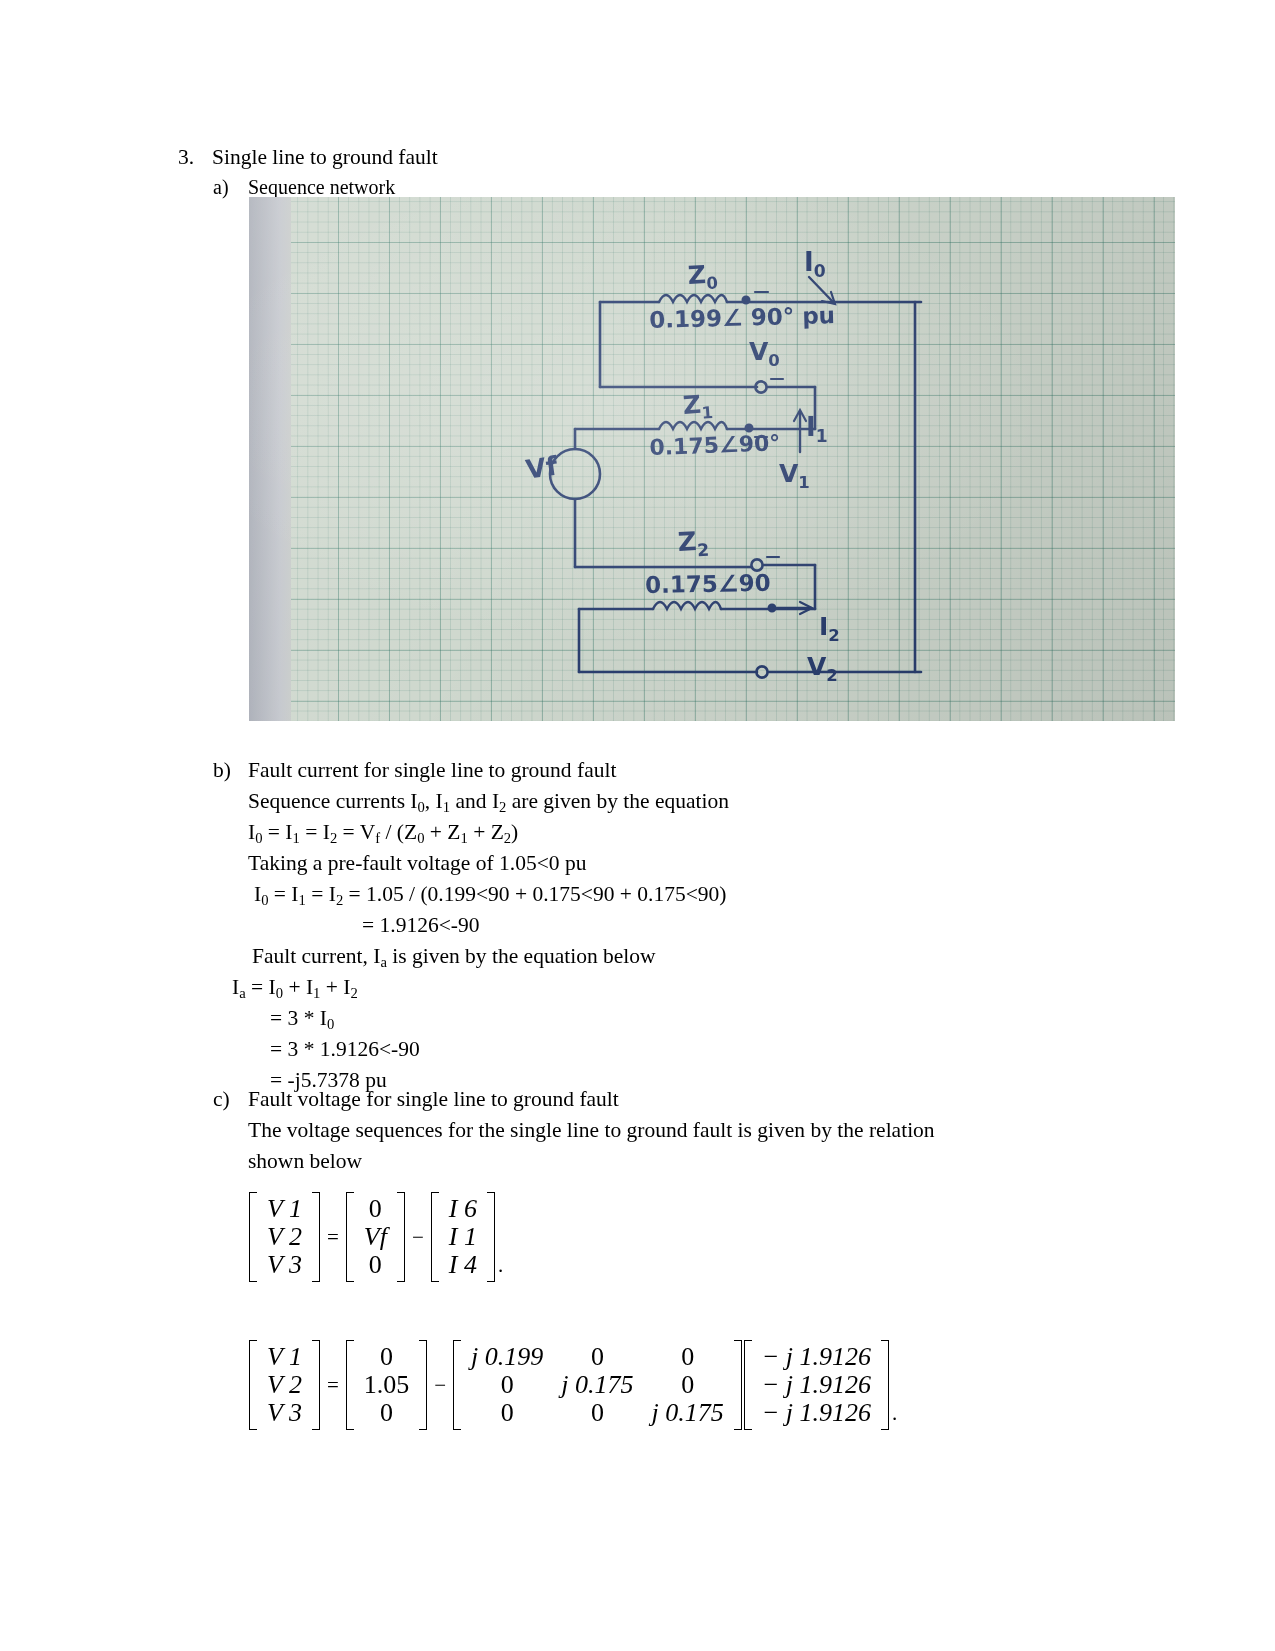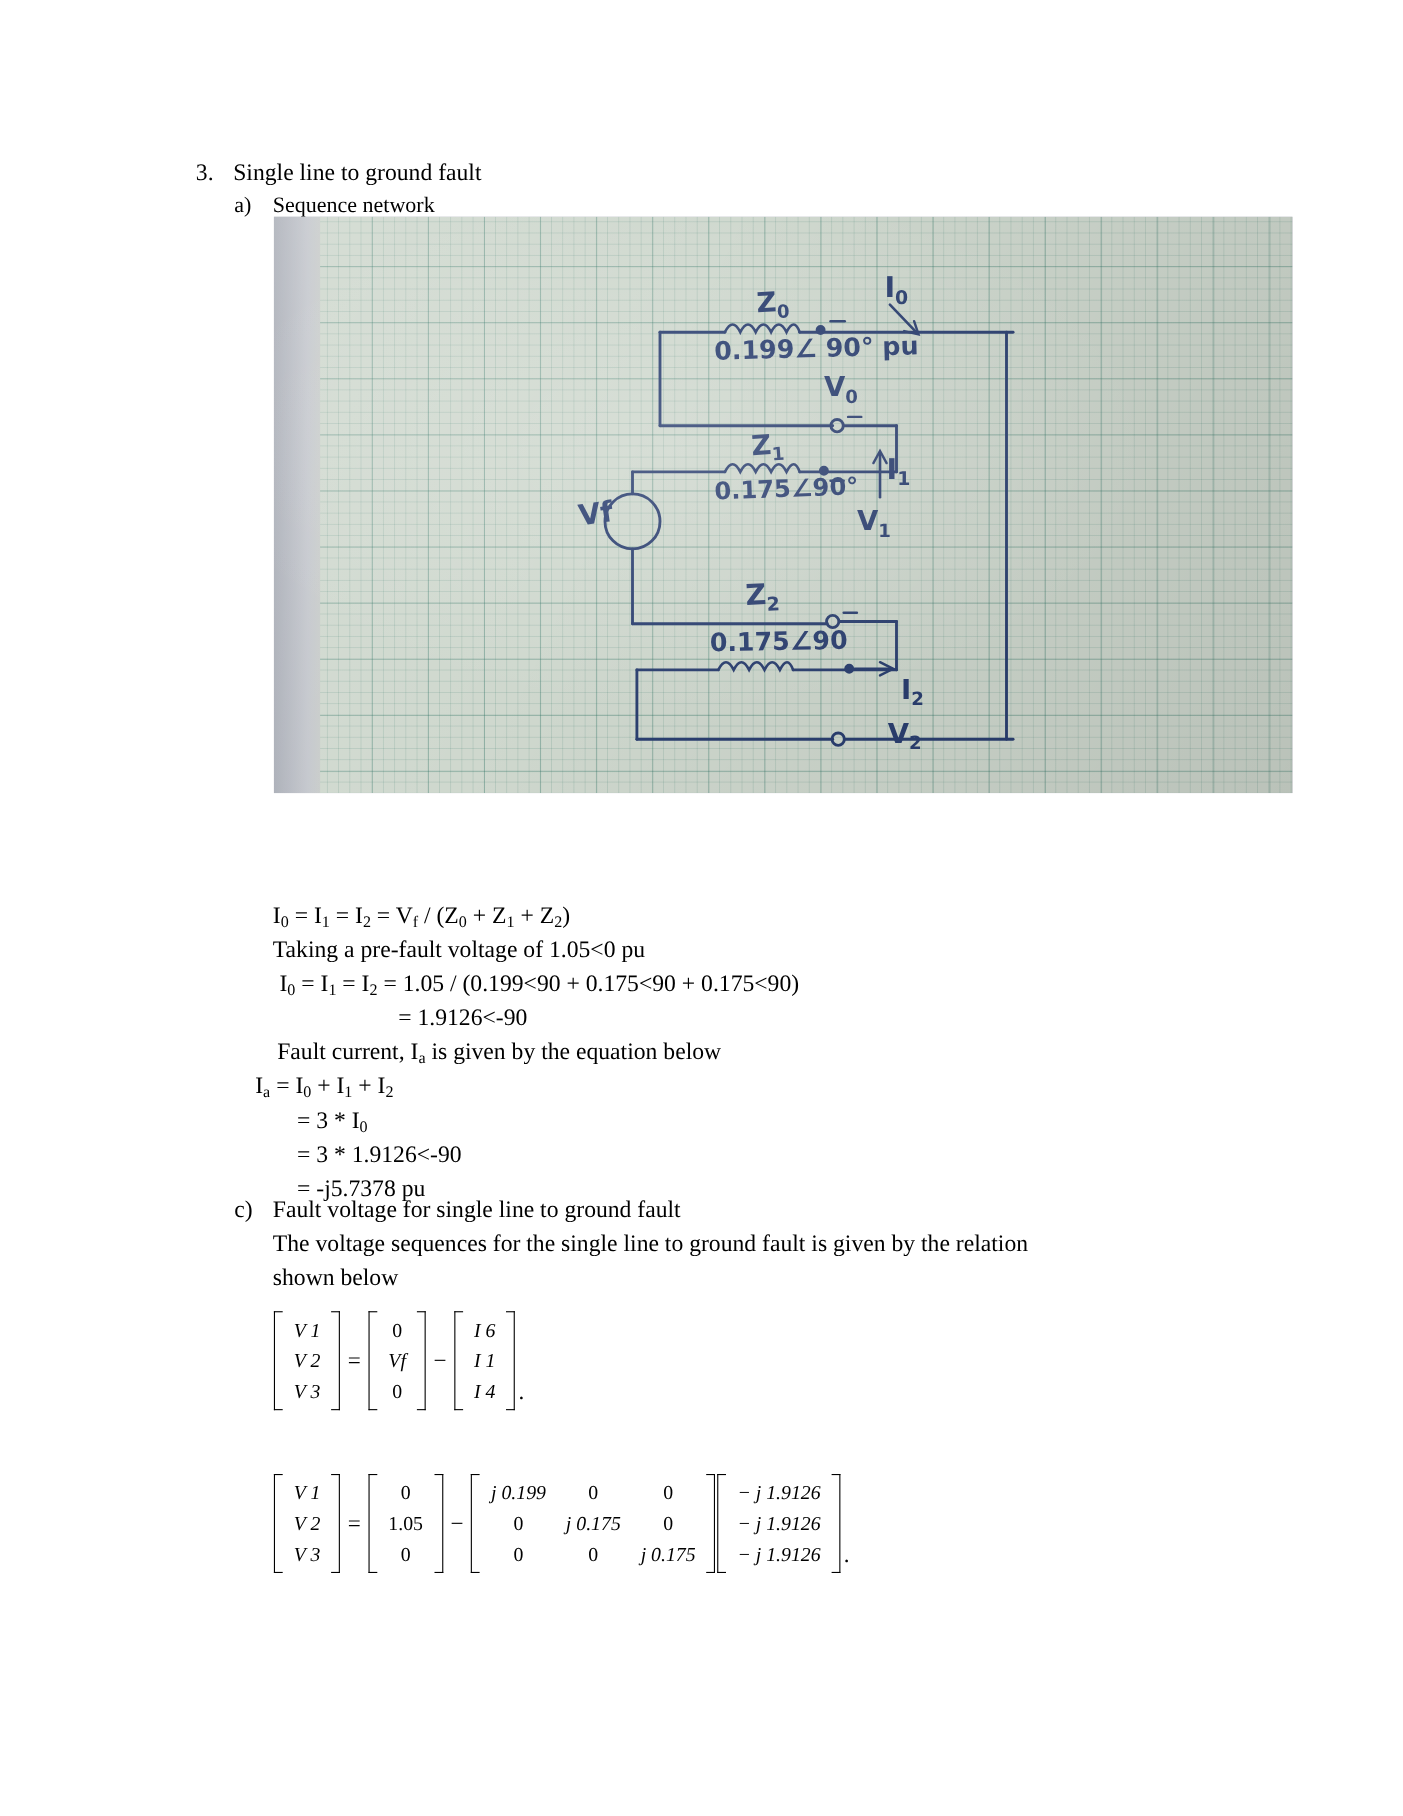--- a/index.html
+++ b/index.html
@@ -125,21 +125,21 @@
     border-top: 1.6px solid #000;
     border-bottom: 1.6px solid #000;
   }
   .mtx::before { left: 0;  border-left: 1.6px solid #000; }
   .mtx::after  { right: 0; border-right: 1.6px solid #000; }
   .mtx table { border-collapse: collapse; }
   .mtx td {
     text-align: center;
     padding: 1px 9px;
     line-height: 26px;
-    font-size: 18px;
+    font-size: 26px;
     white-space: nowrap;
   }
   .op { padding: 0 6px; font-size: 21px; }
   .it { font-style: italic; }
   .per { padding-left: 2px; font-size: 21px; align-self: flex-end; padding-bottom: 4px;}
 </style>
 </head>
 <body>
 
 <div class="page">
@@ -225,21 +225,25 @@
     <span class="hw" style="left:275px;top:258px;font-size:26px;transform:rotate(-8deg);">Vf</span>
 
     <span class="hw" style="left:428px;top:330px;font-size:26px;transform:rotate(-3deg);">Z<sub>2</sub></span>
     <span class="hw" style="left:396px;top:375px;font-size:23px;transform:rotate(-1deg);">0.175∠90</span>
     <span class="hw" style="left:570px;top:415px;font-size:25px;">I<sub>2</sub></span>
     <span class="hw" style="left:558px;top:455px;font-size:25px;">V<sub>2</sub></span>
 
     <div class="photo-vign"></div>
   </div>
 
-
+  <div class="txt" style="left:213px;top:755px;">
+    <span class="lbl-bullet">b)</span><span>Fault current for single line to ground fault</span>
+  </div>
+
+  <div class="txt" style="left:248px;top:786px;">Sequence currents I<sub>0</sub>, I<sub>1</sub> and I<sub>2</sub> are given by the equation</div>
   <div class="txt" style="left:248px;top:817px;">I<sub>0</sub> = I<sub>1</sub> = I<sub>2</sub> = V<sub>f</sub> / (Z<sub>0</sub> + Z<sub>1</sub> + Z<sub>2</sub>)</div>
   <div class="txt" style="left:248px;top:848px;">Taking a pre-fault voltage of 1.05&lt;0 pu</div>
   <div class="txt" style="left:254px;top:879px;">I<sub>0</sub> = I<sub>1</sub> = I<sub>2</sub> = 1.05 / (0.199&lt;90 + 0.175&lt;90 + 0.175&lt;90)</div>
   <div class="txt" style="left:362px;top:910px;">= 1.9126&lt;-90</div>
   <div class="txt" style="left:252px;top:941px;">Fault current, I<sub>a</sub> is given by the equation below</div>
   <div class="txt" style="left:232px;top:972px;">I<sub>a</sub> = I<sub>0</sub> + I<sub>1</sub> + I<sub>2</sub></div>
   <div class="txt" style="left:270px;top:1003px;">= 3 * I<sub>0</sub></div>
   <div class="txt" style="left:270px;top:1034px;">= 3 * 1.9126&lt;-90</div>
   <div class="txt" style="left:270px;top:1065px;">= -j5.7378 pu</div>
 

